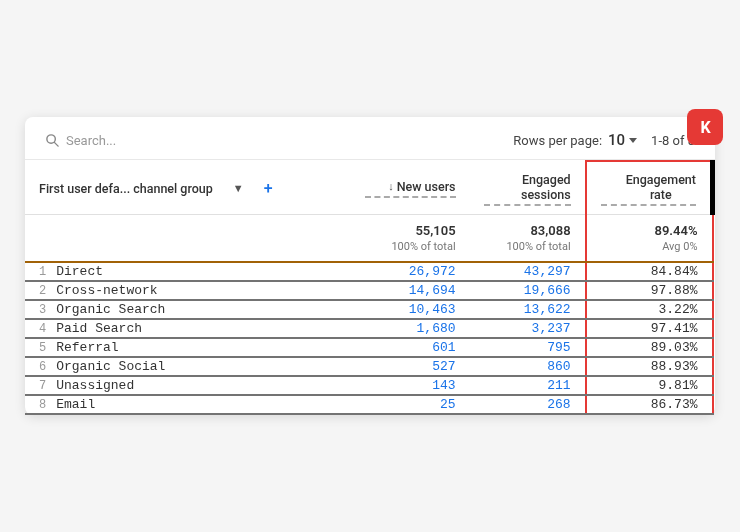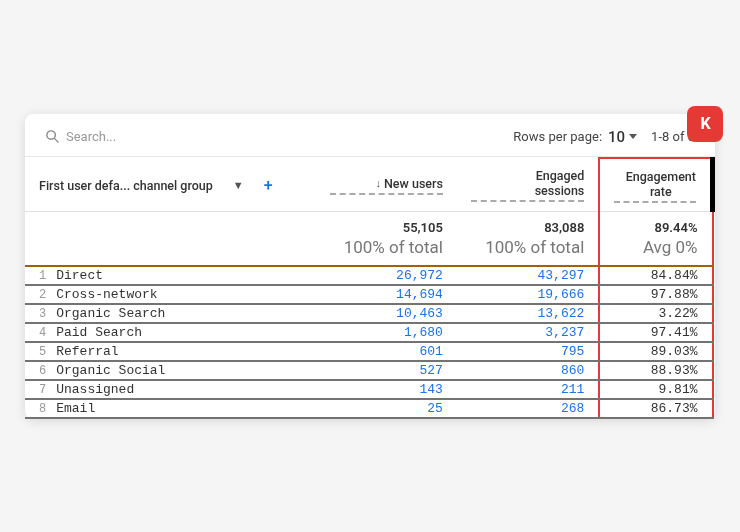--- a/index.html
+++ b/index.html
@@ -123,21 +123,21 @@
     }
     .totals-row td.col-dim {
       text-align: left;
     }
     .total-main {
       font-weight: 600;
       font-size: 13px;
       display: block;
     }
     .total-sub {
-      font-size: 17px;
+      font-size: 11px;
       color: #777;
       display: block;
       margin-top: 2px;
     }
     .data-row td {
       padding: 1px 14px;
       text-align: right;
       color: #333;
       font-size: 13px;
       border-bottom: 2px solid #737373;

